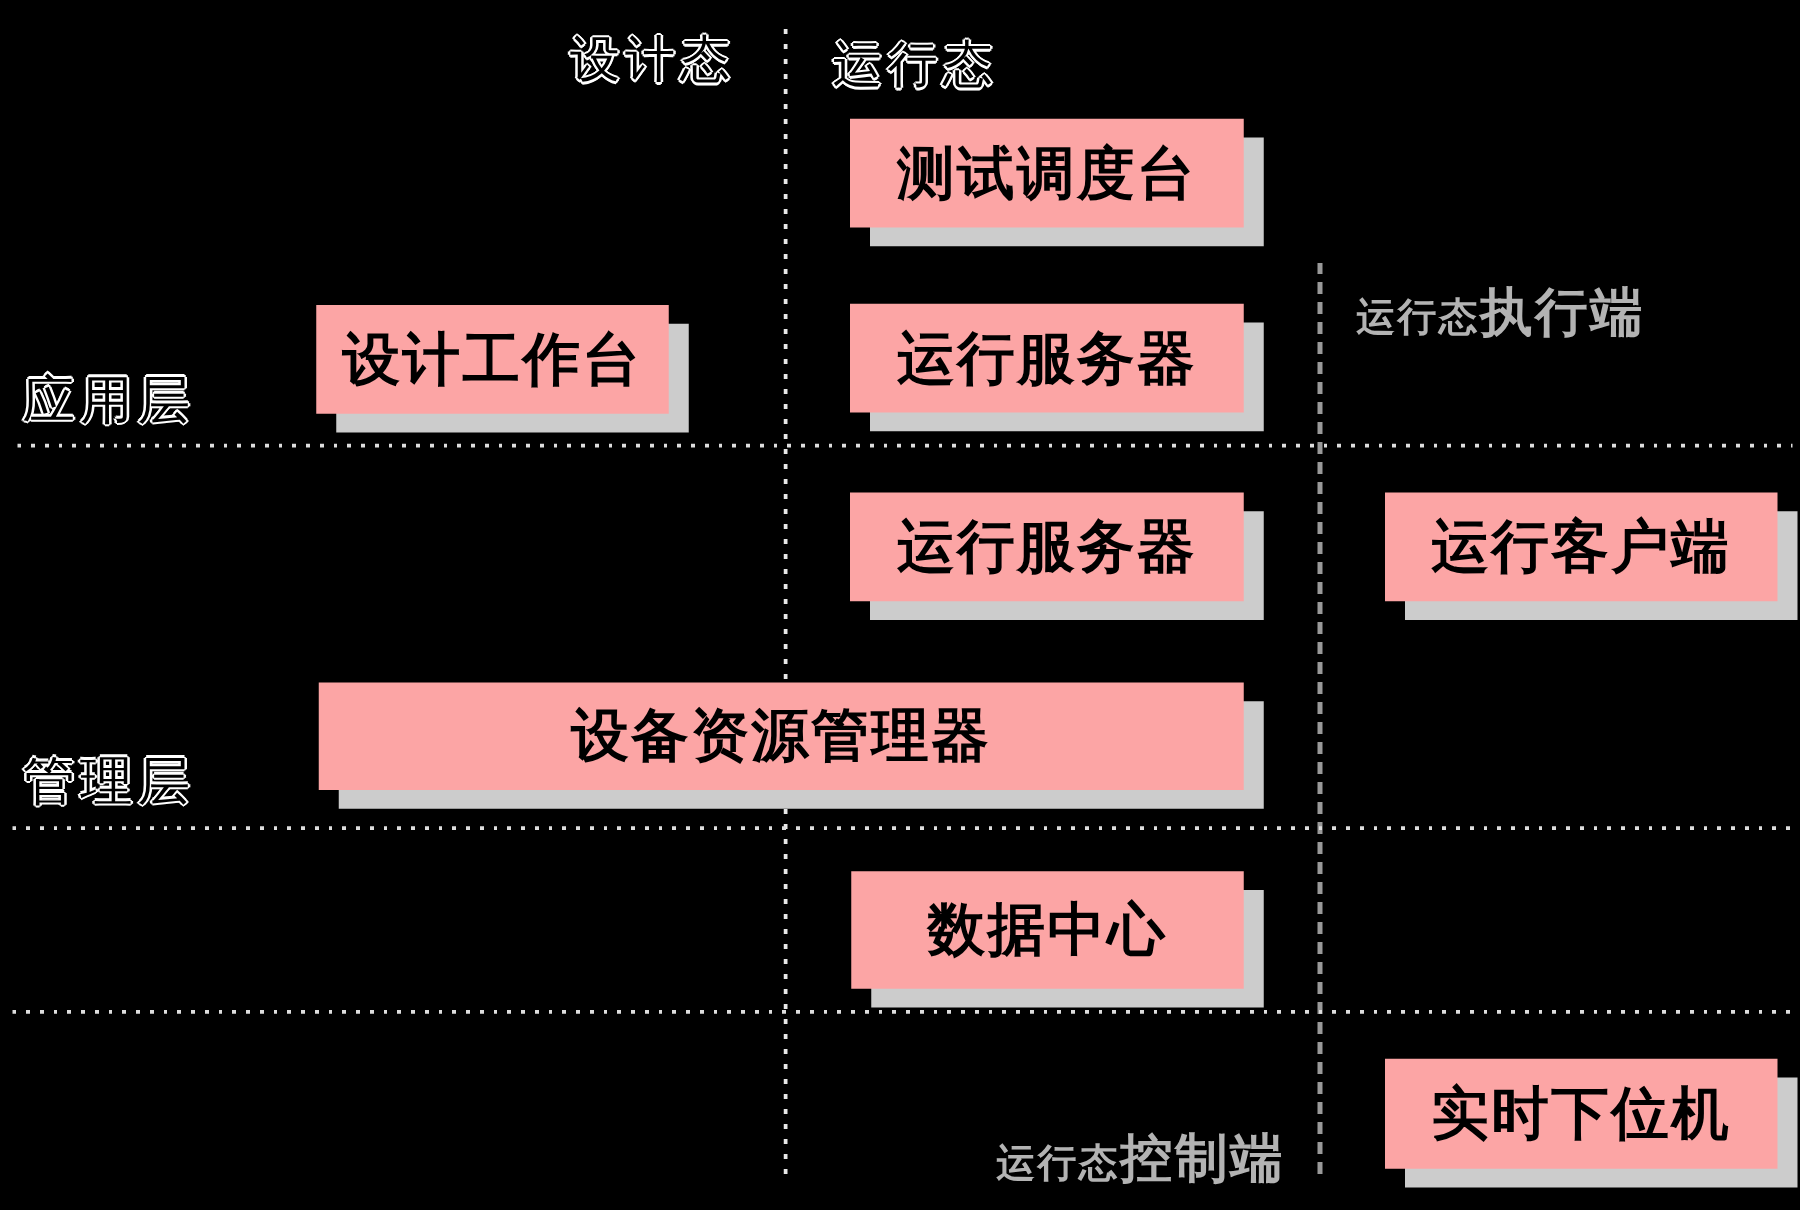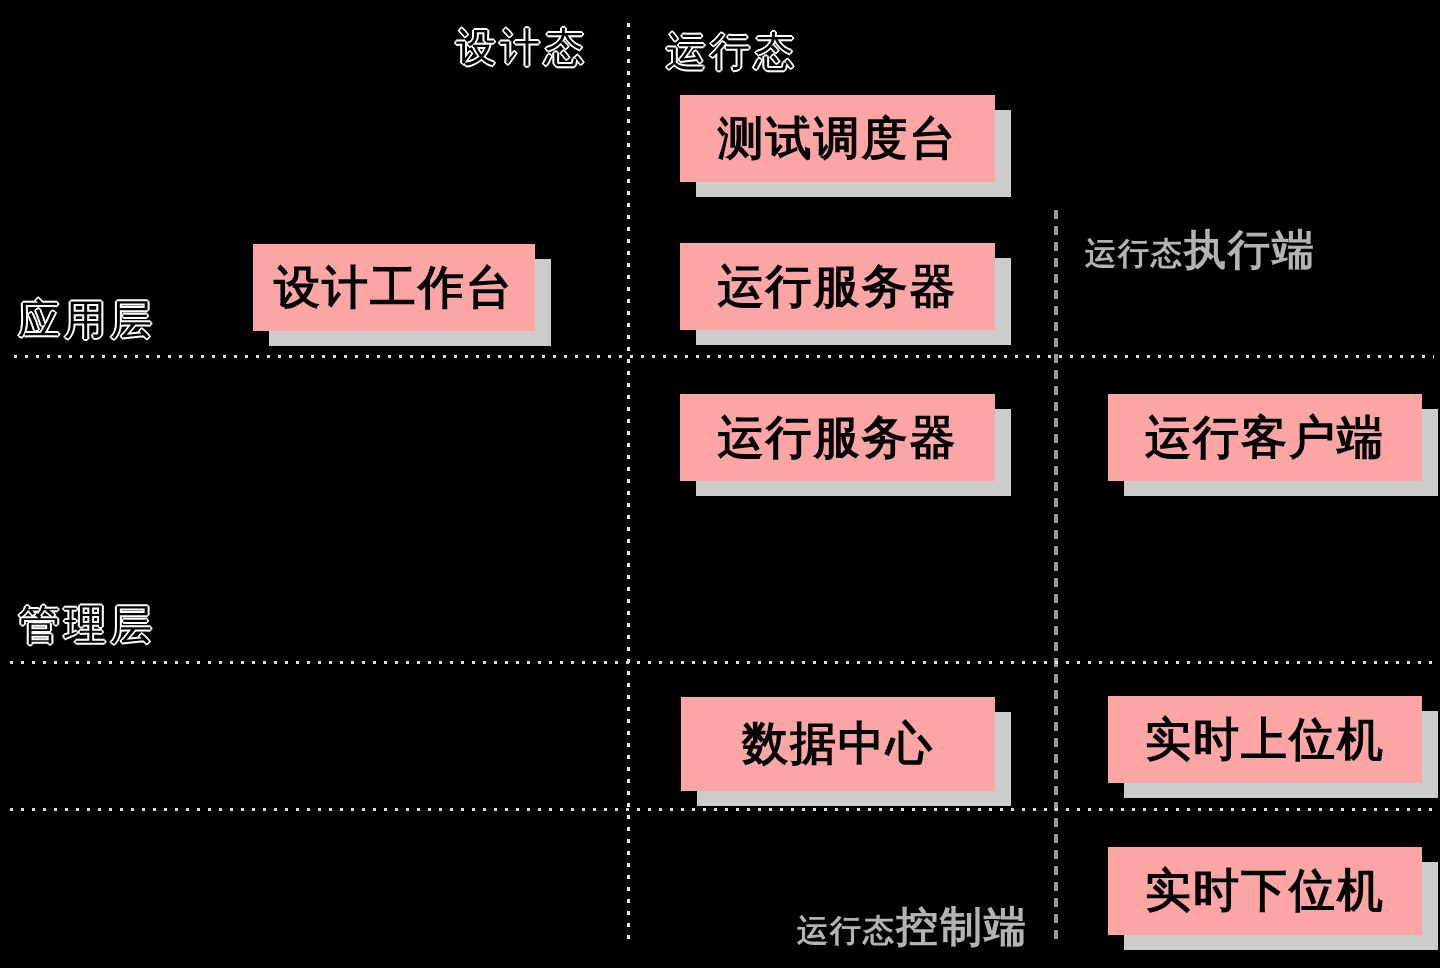--- a/index.html
+++ b/index.html
@@ -143,26 +143,26 @@
   </div>
 
   <div class="box" id="box-run-server">
     <span class="box-label">运行服务器</span>
   </div>
 
   <div class="box" id="box-run-client">
     <span class="box-label">运行客户端</span>
   </div>
 
+  <div class="box" id="box-device-manager">
+    <span class="box-label">设备资源管理器</span>
+  </div>
 
   <div class="box" id="box-data-center">
     <span class="box-label">数据中心</span>
   </div>
 
-  <div class="box" id="box-rt-upper">
-    <span class="box-label">实时上位机</span>
-  </div>
 
   <div class="box" id="box-rt-lower">
     <span class="box-label">实时下位机</span>
   </div>
 
 </div>
 
 </body></html>

